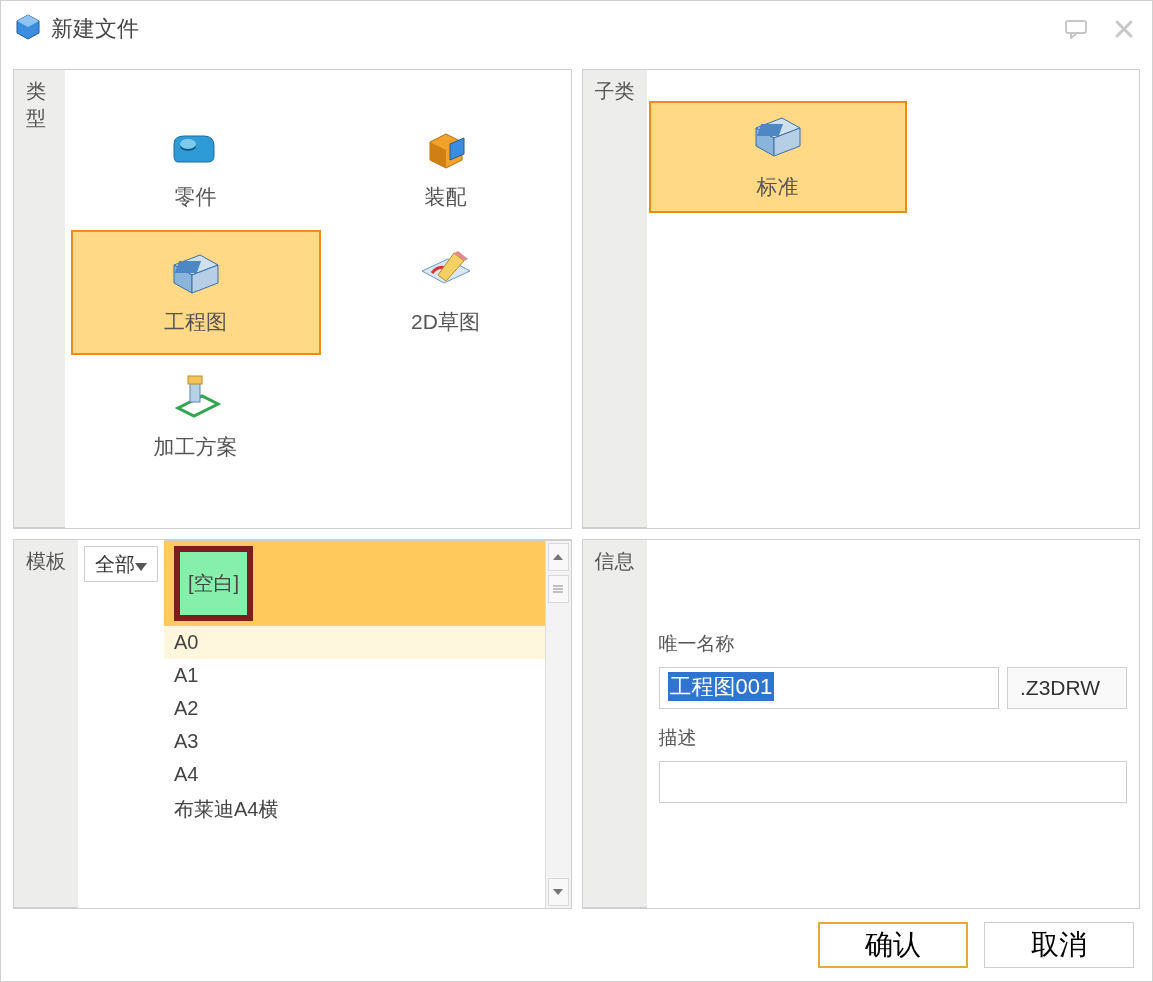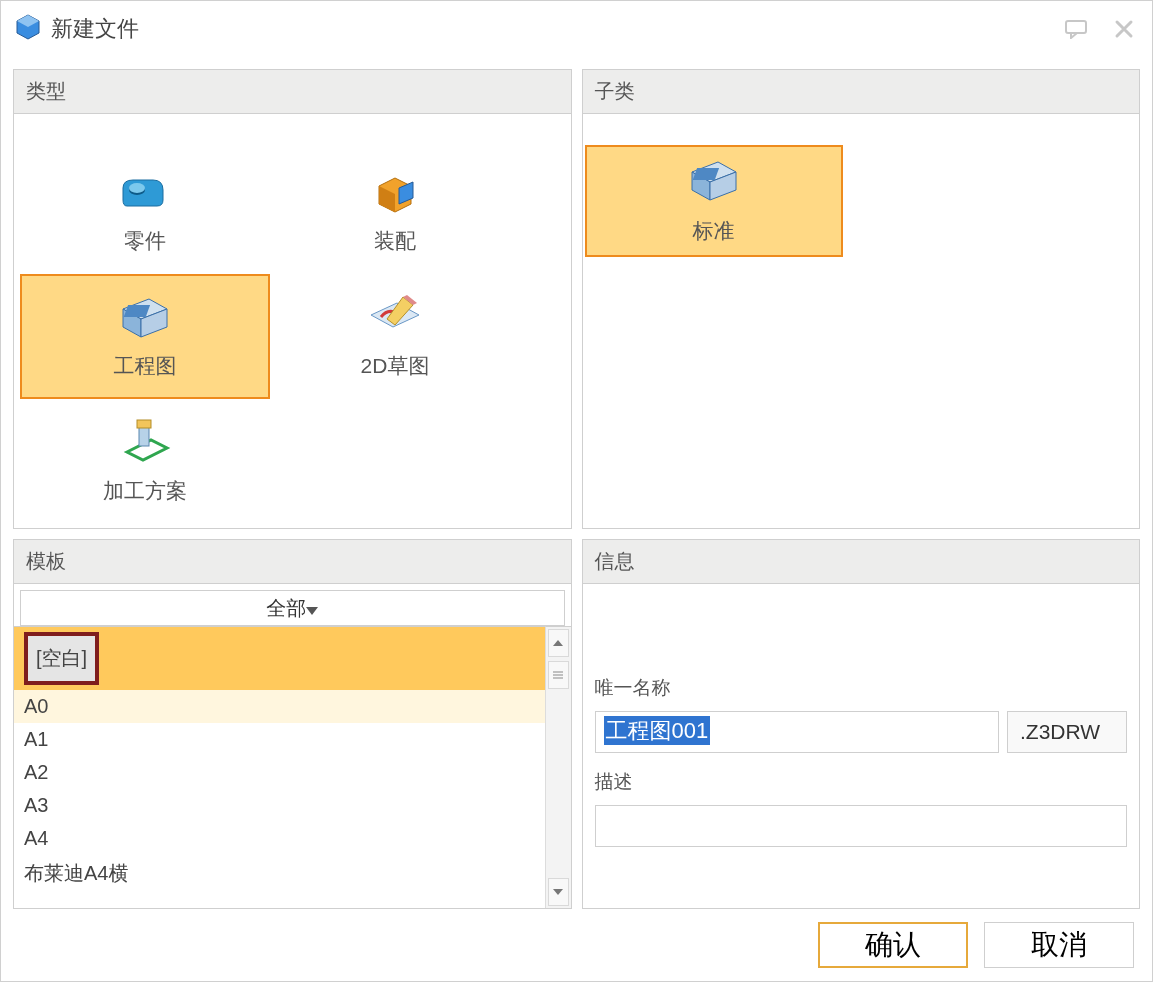--- a/index.html
+++ b/index.html
@@ -32,21 +32,21 @@
       grid-template-columns: 1fr 1fr;
       grid-template-rows: 460px 1fr;
       gap: 10px;
       padding: 12px 12px 0 12px;
       background: #fff;
     }
     .panel {
       border: 1px solid #cfcfcf;
       background: #fff;
       display: flex;
-      flex-direction: column;
+      flex-direction: row;
     }
     .panel-header {
       background: #ededec;
       padding: 8px 12px;
       font-size: 20px;
       color: #555;
       border-bottom: 1px solid #cfcfcf;
     }
     .panel-body { flex:1; background:#fff; position:relative;margin-top:25px; }
 
@@ -84,21 +84,21 @@
       cursor:pointer;
     }
     .template-list-wrap { flex:1; position:relative; }
     .template-list {
       position:absolute; left:0; right:26px; top:0; bottom:0;
       border-top:1px solid #cfcfcf;
       overflow:hidden;
       background:#fff;
     }
     .tpl-row { padding:5px 10px; font-size:20px; color:#444; cursor:pointer; }
-    .tpl-row.selected { background:#e5e5e5; border:4px solid #7f1d1d; display:inline-block; padding:9px 8px; }
+    .tpl-row.selected { background:#86efac; border:6px solid #7f1d1d; display:inline-block; padding:18px 8px; }
     .tpl-row.hover { background:#fff6de; }
     .tpl-selwrap { background:#ffc95c; }
     .tpl-vscroll { position:absolute; right:0; top:0; bottom:0; width:26px; background:#f3f3f3; border-left:1px solid #dcdcdc; border-top:1px solid #cfcfcf; display:flex;flex-direction:column; }
     .scroll-btn { height:28px; display:flex;align-items:center;justify-content:center; background:#f8f8f8; border:1px solid #d9d9d9; margin:2px; }
     .scroll-track { flex:1; }
 
     
     .info-body { padding:60px 12px 10px 12px; display:flex; flex-direction:column; gap:10px; }
     .info-label { font-size:19px; color:#555; margin-top:6px;}
     .info-row { display:flex; gap:8px; align-items:stretch; }

